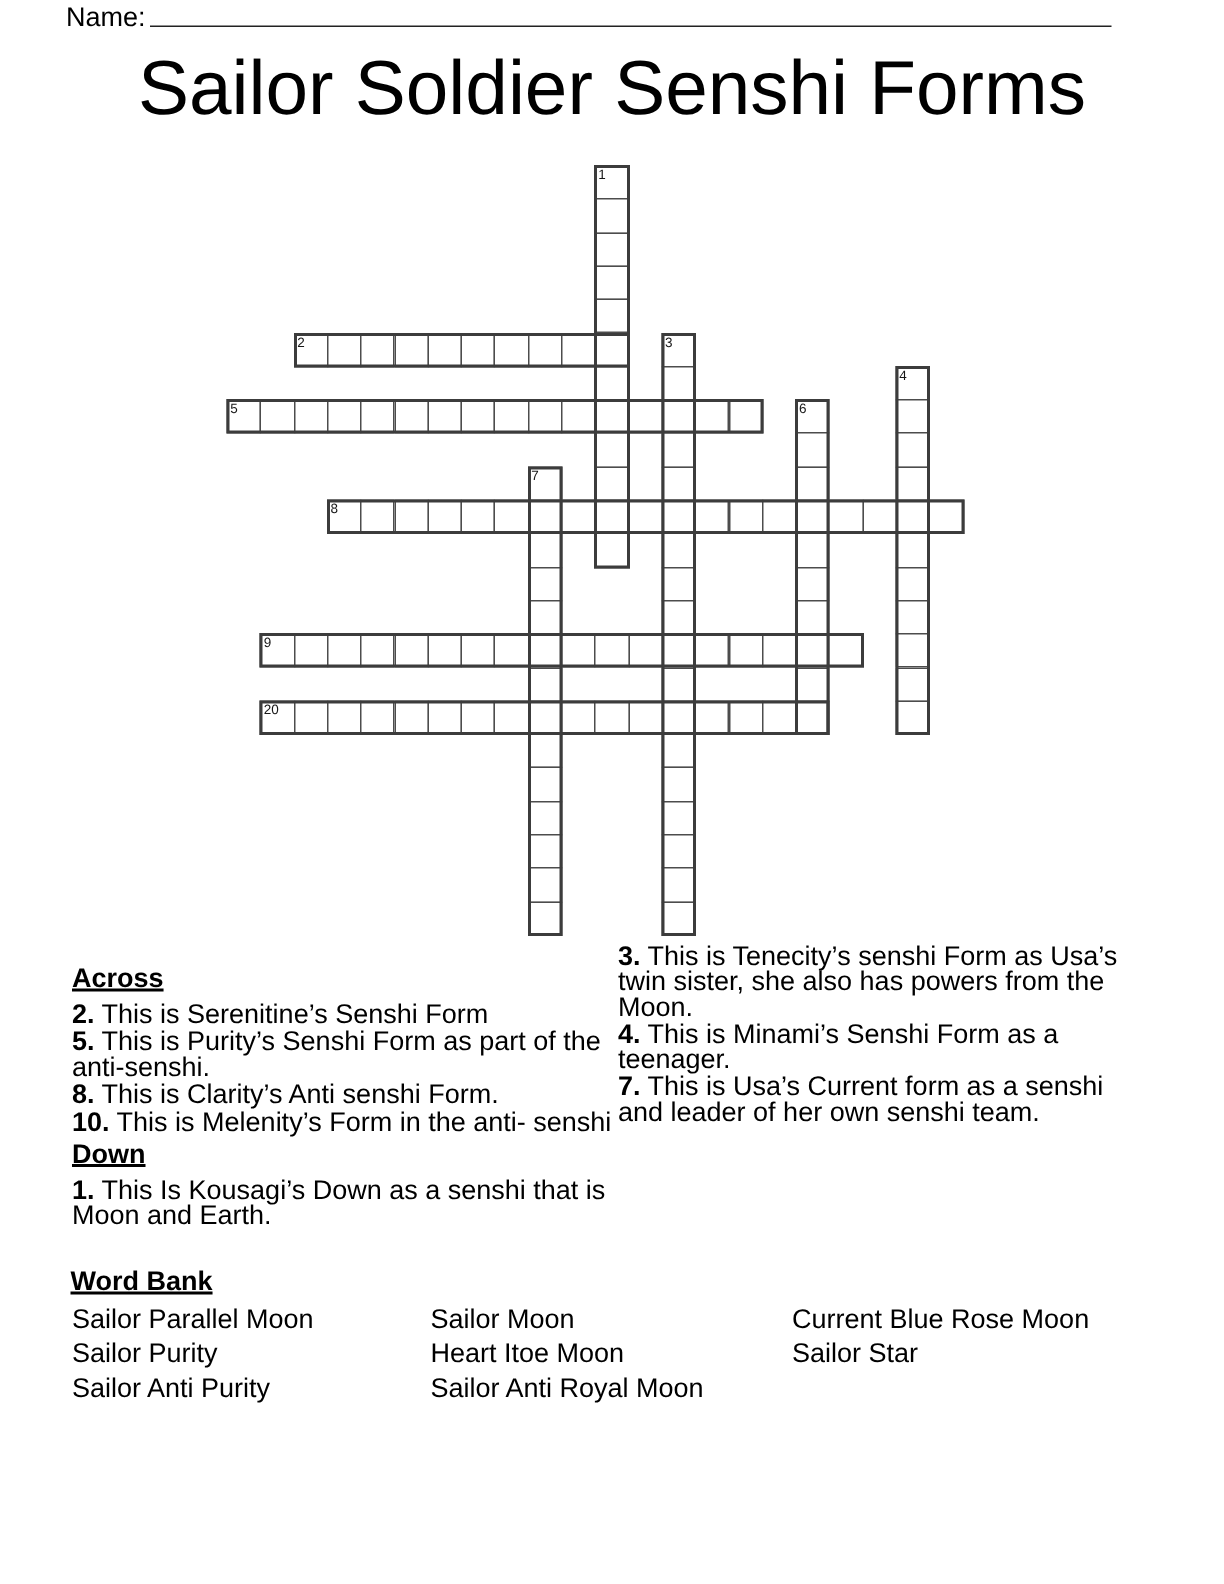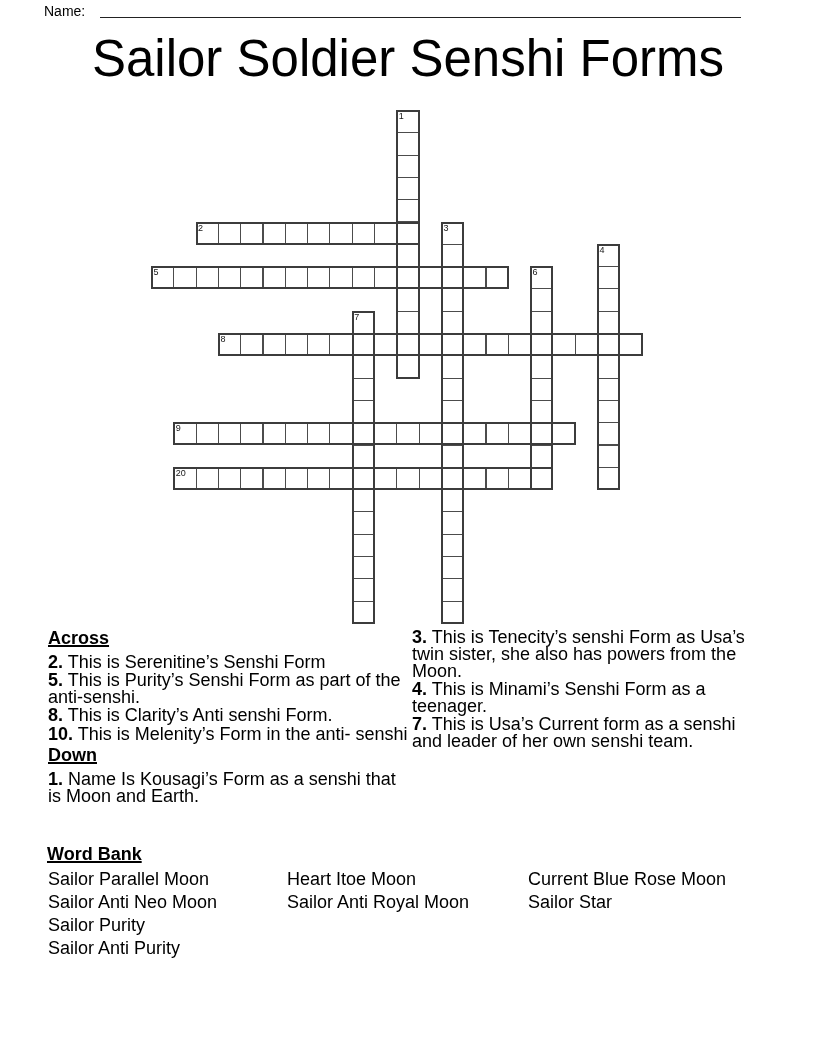--- a/index.html
+++ b/index.html
@@ -1,34 +1,34 @@
 <!DOCTYPE html>
 <html><head>
 <meta charset="utf-8">
 <style>
   html,body { margin:0; padding:0; background:#fff; }
   .page {
     position:relative; width:816px; height:1056px; background:#ffffff;
     font-family:"Liberation Sans", sans-serif; color:#000; overflow:hidden;
   }
-  .name-label { position:absolute; left:44px; top:1px; font-size:14px; line-height:20px; }
+  .name-label { position:absolute; left:44px; top:1px; font-size:18px; line-height:20px; }
   .name-line  { position:absolute; left:100px; top:0; width:641px; height:17px;
                 border-bottom:1.6px solid #222; }
   .title { position:absolute; left:0; right:0; top:30px; margin:0; text-align:center;
            font-size:51px; font-weight:400; line-height:1.15; white-space:nowrap; }
 
   #grid { position:absolute; left:151px; top:110px; }
   .cell { position:absolute; width:23.3px; height:23.3px; box-sizing:border-box;
           border:1px solid #4c4c4c; background:#fff; }
   .cell-num { position:absolute; top:0px; left:1.5px; font-size:9px; line-height:10px; color:#161616; }
   .word-outline { position:absolute; box-sizing:border-box; border:2px solid #3c3c3c;
                   pointer-events:none; background:transparent; }
 
   .clue-col { position:absolute; font-size:18px; line-height:16.8px; }
-  #clues-left  { left:48px;  top:629px; width:365px; }
+  #clues-left  { left:48px;  top:643px; width:365px; }
   #clues-right { left:412px; top:629px; width:340px; }
   .clue-heading { font-size:18px; font-weight:700; text-decoration:underline;
                   text-decoration-thickness:1.5px; line-height:19px; margin:0 0 6px 0; }
   .clue-heading.down-h { margin-top:4px; }
   .clue { margin:0 0 1.5px 0; }
   .clue b { font-weight:700; }
 
   .wb-heading { position:absolute; left:47px; top:845px; margin:0; font-size:18px; font-weight:700;
                 text-decoration:underline; text-decoration-thickness:1.5px; line-height:19px; }
   .wb-col { position:absolute; top:868px; font-size:18px; line-height:22.9px; }
@@ -211,37 +211,37 @@
       <div class="word-outline" style="left: 22.3px; top: 356.8px; width: 380.1px; height: 23.3px; border-color: rgb(60, 60, 60);"></div>
     </div>
 
   <div id="clues-left" class="clue-col">
       <h3 class="clue-heading">Across</h3>
       <p class="clue"><b class="clue-num">2.</b> <span class="clue-text">This is Serenitine’s Senshi Form</span></p>
       <p class="clue"><b class="clue-num">5.</b> <span class="clue-text">This is Purity’s Senshi Form as part of the anti-senshi.</span></p>
       <p class="clue"><b class="clue-num">8.</b> <span class="clue-text">This is Clarity’s Anti senshi Form.</span></p>
       <p class="clue"><b class="clue-num">10.</b> <span class="clue-text">This is Melenity’s Form in the anti- senshi</span></p>
       <h3 class="clue-heading down-h">Down</h3>
-      <p class="clue"><b class="clue-num">1.</b> <span class="clue-text">Name Is Kousagi’s Form as a senshi that is Moon and Earth.</span></p>
+      <p class="clue"><b class="clue-num">1.</b> <span class="clue-text">This Is Kousagi’s Down as a senshi that is Moon and Earth.</span></p>
     </div>
   <div id="clues-right" class="clue-col">
       <p class="clue"><b class="clue-num">3.</b> <span class="clue-text">This is Tenecity’s senshi Form as Usa’s twin sister, she also has powers from the Moon.</span></p>
       <p class="clue"><b class="clue-num">4.</b> <span class="clue-text">This is Minami’s Senshi Form as a teenager.</span></p>
       <p class="clue"><b class="clue-num">7.</b> <span class="clue-text">This is Usa’s Current form as a senshi and leader of her own senshi team.</span></p>
     </div>
 
   <h2 class="wb-heading">Word Bank</h2>
   <div id="wordbank">
       <div class="wb-col wb-col-0">
         <p class="wb-item">Sailor Parallel Moon</p>
-        <p class="wb-item">Sailor Anti Neo Moon</p>
         <p class="wb-item">Sailor Purity</p>
         <p class="wb-item">Sailor Anti Purity</p>
       </div>
       <div class="wb-col wb-col-1">
+        <p class="wb-item">Sailor Moon</p>
         <p class="wb-item">Heart Itoe Moon</p>
         <p class="wb-item">Sailor Anti Royal Moon</p>
       </div>
       <div class="wb-col wb-col-2">
         <p class="wb-item">Current Blue Rose Moon</p>
         <p class="wb-item">Sailor Star</p>
       </div>
     </div>
 
 </div>

